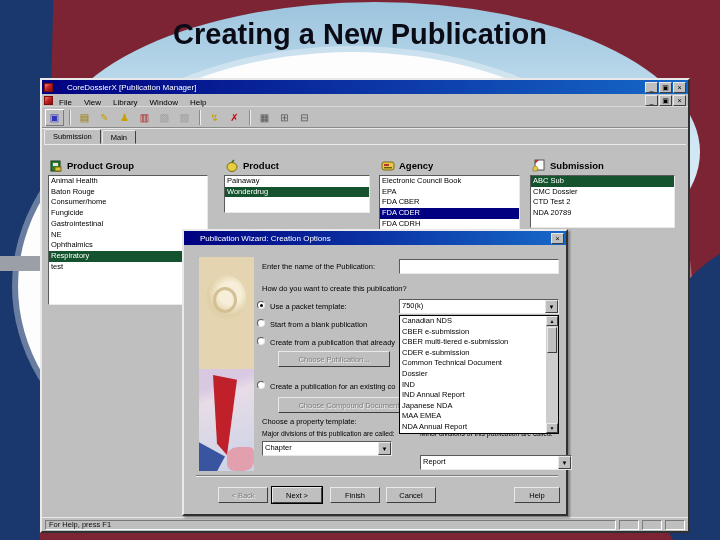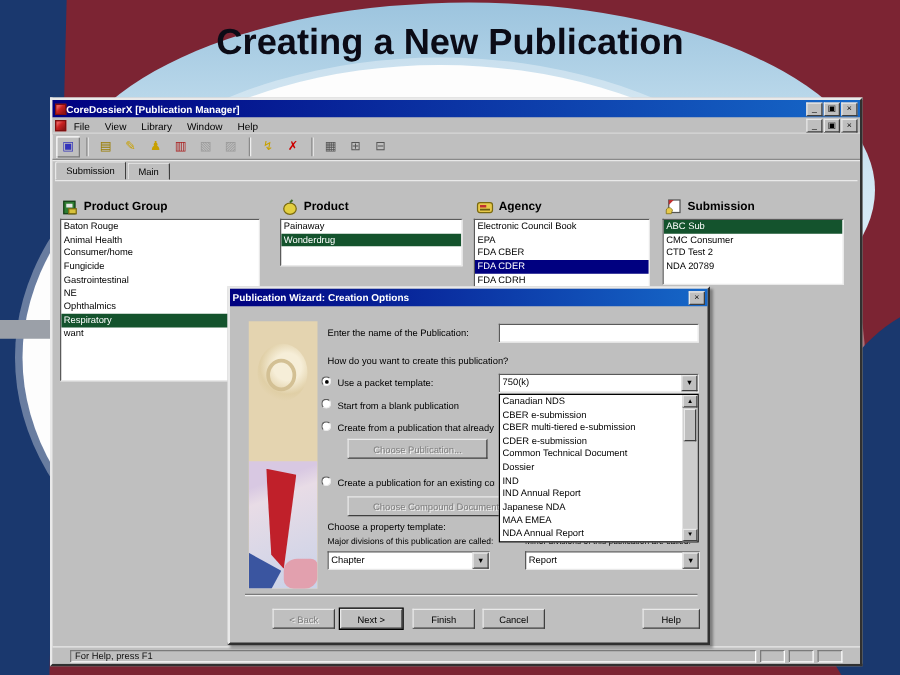--- a/index.html
+++ b/index.html
@@ -20,21 +20,21 @@
   .slide-title { left:0; top:18px; width:720px; text-align:center; font-size:29px; font-weight:bold;
     color:#0b0b16; letter-spacing:0; }
 
   
   .raised { border:1px solid; border-color:#e9e9e9 #3f3f3f #3f3f3f #e9e9e9; background:#bfbfbf; }
   .raised2 { box-shadow:inset 1px 1px 0 #fff, inset -1px -1px 0 #7a7a7a; }
   .window { left:40px; top:78px; width:650px; height:455px; background:#bfbfbf;
     border:2px solid; border-color:#e9e9e9 #303030 #303030 #e9e9e9; }
   .titlebar { left:0; top:0; right:0; height:14px; background:linear-gradient(90deg,#000080,#1668c8);
     display:flex; align-items:center; padding:0 2px; color:#fff; }
-  .titlebar .t { font-size:8px; font-weight:bold; white-space:nowrap; margin-left:0; }
+  .titlebar .t { font-size:8px; font-weight:normal; white-space:nowrap; margin-left:14px; }
   .winbtn { width:13px; height:11px; font-size:7px; line-height:9px; text-align:center; color:#000;
     margin-left:1px; flex:0 0 auto; }
   .appicon { width:9px; height:9px; background:#c92121; border:1px solid #7d0f0f; flex:0 0 auto;
     background-image:linear-gradient(135deg,#e85a5a 20%,#c92121 45%,#8c1414 90%); }
   .menubar { left:0; top:14px; right:0; height:13px; background:#bfbfbf; display:flex; align-items:center;
     padding:0 2px; border-bottom:1px solid #d8d8d8; }
   .menubar .m { font-size:8px; color:#000; margin:0 6px; }
   .toolbar { left:0; top:27px; right:0; height:21px; display:flex; align-items:center; padding:0 3px;
     border-bottom:1px solid #8a8a8a; box-shadow:0 1px 0 #e8e8e8; }
   .tbtn { width:19px; height:17px; display:flex; align-items:center; justify-content:center;
@@ -46,21 +46,21 @@
     border-radius:2px 2px 0 0; background:#bfbfbf; margin-right:1px; }
   .tab.active { font-weight:normal; padding-bottom:2px; }
 
   .col-header { display:flex; align-items:center; gap:4px; font-size:9.5px; font-weight:bold; color:#000; }
   .listbox { background:#fff; border:1px solid; border-color:#5a5a5a #e9e9e9 #e9e9e9 #5a5a5a; overflow:hidden; }
   .li { font-size:7.5px; line-height:10.7px; padding-left:2px; white-space:nowrap; color:#000; }
   .li.sel-gray { background:#14532d; color:#fff; }
   .li.sel-blue { background:#000080; color:#fff; }
 
   .statusbar { left:0; bottom:0; right:0; height:14px; background:#bfbfbf; display:flex; align-items:center;
-    border-top:1px solid #e9e9e9; padding:0 14px; gap:3px; }
+    border-top:1px solid #e9e9e9; padding:0 3px; gap:3px; }
   .pane { border:1px solid; border-color:#7a7a7a #fff #fff #7a7a7a; height:10px; }
   .pane.main { flex:1 1 auto; font-size:7.5px; padding-left:3px; line-height:8px; color:#111; }
   .pane.grip { width:20px; flex:0 0 auto; }
 
   
   .dialog { left:182px; top:229px; width:386px; height:287px; background:#bfbfbf;
     border:2px solid; border-color:#e9e9e9 #303030 #303030 #e9e9e9; box-shadow:2px 2px 2px rgba(0,0,0,.35); }
   .lbl { font-size:7.5px; color:#000; white-space:nowrap; }
   .input { background:#fff; border:1px solid; border-color:#5a5a5a #e9e9e9 #e9e9e9 #5a5a5a;
     font-size:7.5px; font-family:"Liberation Sans",sans-serif; padding:0 2px; }
@@ -178,44 +178,44 @@
     <div class="abs col-header" style="left:490px;top:79px">
       <svg width="14" height="13">
           <rect x="3" y="1" width="9" height="10" fill="#fff" stroke="#555"></rect>
           <path d="M3 1 L7 1 L3 5 Z" fill="#c03030"></path>
           <path d="M1 9 C2 6,5 7,6 9 L5 12 L1 12 Z" fill="#e7c94a" stroke="#7a6a10" stroke-width=".6"></path>
         </svg>
       <span>Submission</span>
     </div>
 
     <div class="abs listbox" style="left:6px;top:95px;width:160px;height:130px">
+        <div class="li">Animal Health</div>
         <div class="li">Baton Rouge</div>
-        <div class="li">Animal Health</div>
         <div class="li">Consumer/home</div>
         <div class="li">Fungicide</div>
         <div class="li">Gastrointestinal</div>
         <div class="li">NE</div>
         <div class="li">Ophthalmics</div>
         <div class="li sel-gray">Respiratory</div>
-        <div class="li">want</div>
+        <div class="li">test</div>
       </div>
     <div class="abs listbox" style="left:182px;top:95px;width:146px;height:38px">
         <div class="li">Painaway</div>
         <div class="li sel-gray">Wonderdrug</div>
       </div>
     <div class="abs listbox" style="left:337px;top:95px;width:141px;height:55px">
         <div class="li">Electronic Council Book</div>
         <div class="li">EPA</div>
         <div class="li">FDA CBER</div>
         <div class="li sel-blue">FDA CDER</div>
         <div class="li">FDA CDRH</div>
       </div>
     <div class="abs listbox" style="left:488px;top:95px;width:145px;height:53px">
         <div class="li sel-gray">ABC Sub</div>
-        <div class="li">CMC Consumer</div>
+        <div class="li">CMC Dossier</div>
         <div class="li">CTD Test 2</div>
         <div class="li">NDA 20789</div>
       </div>
 
     <div class="abs statusbar">
       <span class="pane main">For Help, press F1</span>
       <span class="pane grip"></span>
       <span class="pane grip"></span>
       <span class="pane grip"></span>
     </div>
@@ -261,21 +261,21 @@
     <span class="abs btn disabled" style="left:94px;top:166px;width:148px;height:16px">Choose Compound Document...</span>
 
     <span class="abs lbl" style="left:78px;top:186px">Choose a property template:</span>
 
     <span class="abs lbl" style="left:78px;top:199px;font-size:6.8px">Major divisions of this publication are called:</span>
     <div class="abs combo" style="left:78px;top:210px;width:130px;height:15px">
       <span class="val">Chapter</span>
       <span class="arrow">▼</span>
     </div>
     <span class="abs lbl" style="left:236px;top:199px;font-size:6.8px">Minor divisions of this publication are called:</span>
-    <div class="abs combo" style="left:236px;top:210px;width:140px;height:15px">
+    <div class="abs combo" style="left:236px;top:224px;width:152px;height:15px">
       <span class="val">Report</span>
       <span class="arrow">▼</span>
     </div>
 
     <div class="abs dropdown" style="left:215px;top:84px;width:160px;height:119px">
       <div class="dd-list">
           <div class="li" style="line-height:10.6px">Canadian NDS</div>
           <div class="li" style="line-height:10.6px">CBER e-submission</div>
           <div class="li" style="line-height:10.6px">CBER multi-tiered e-submission</div>
           <div class="li" style="line-height:10.6px">CDER e-submission</div>

